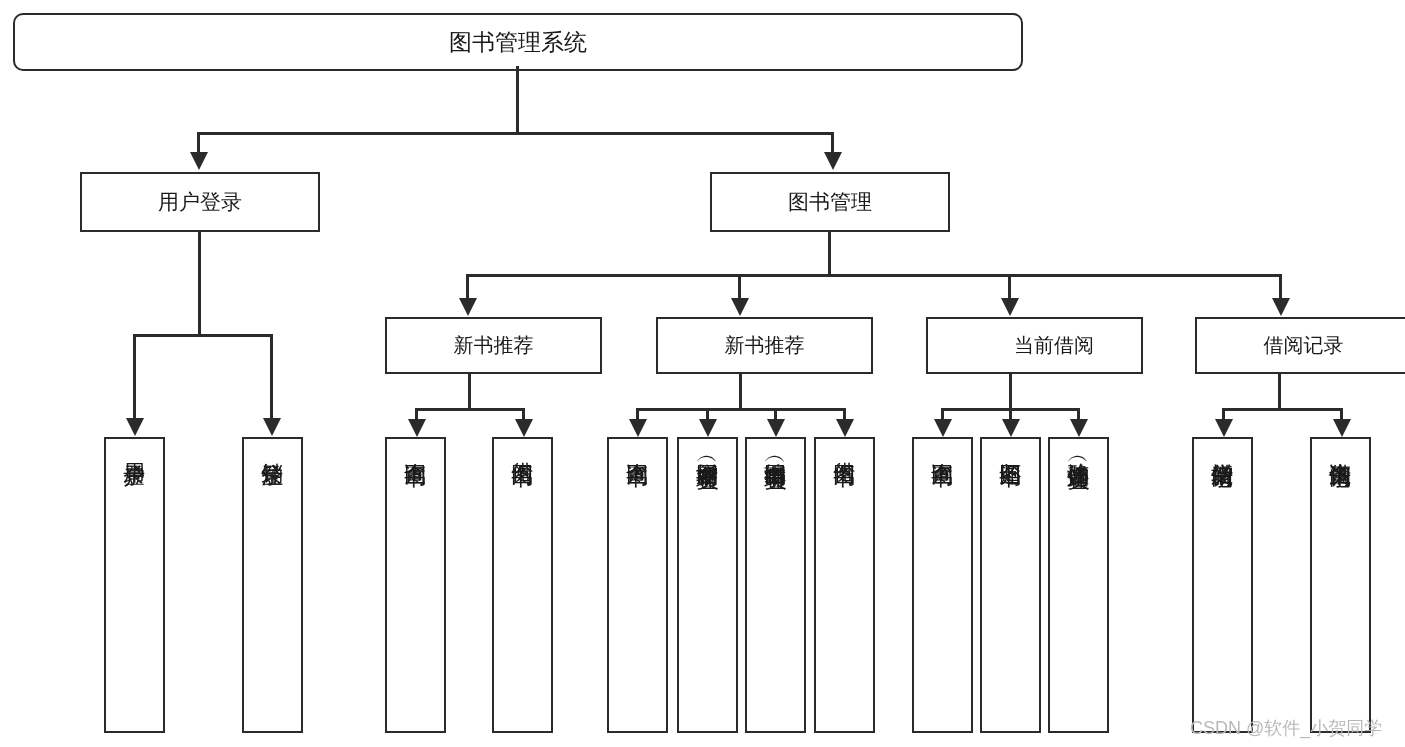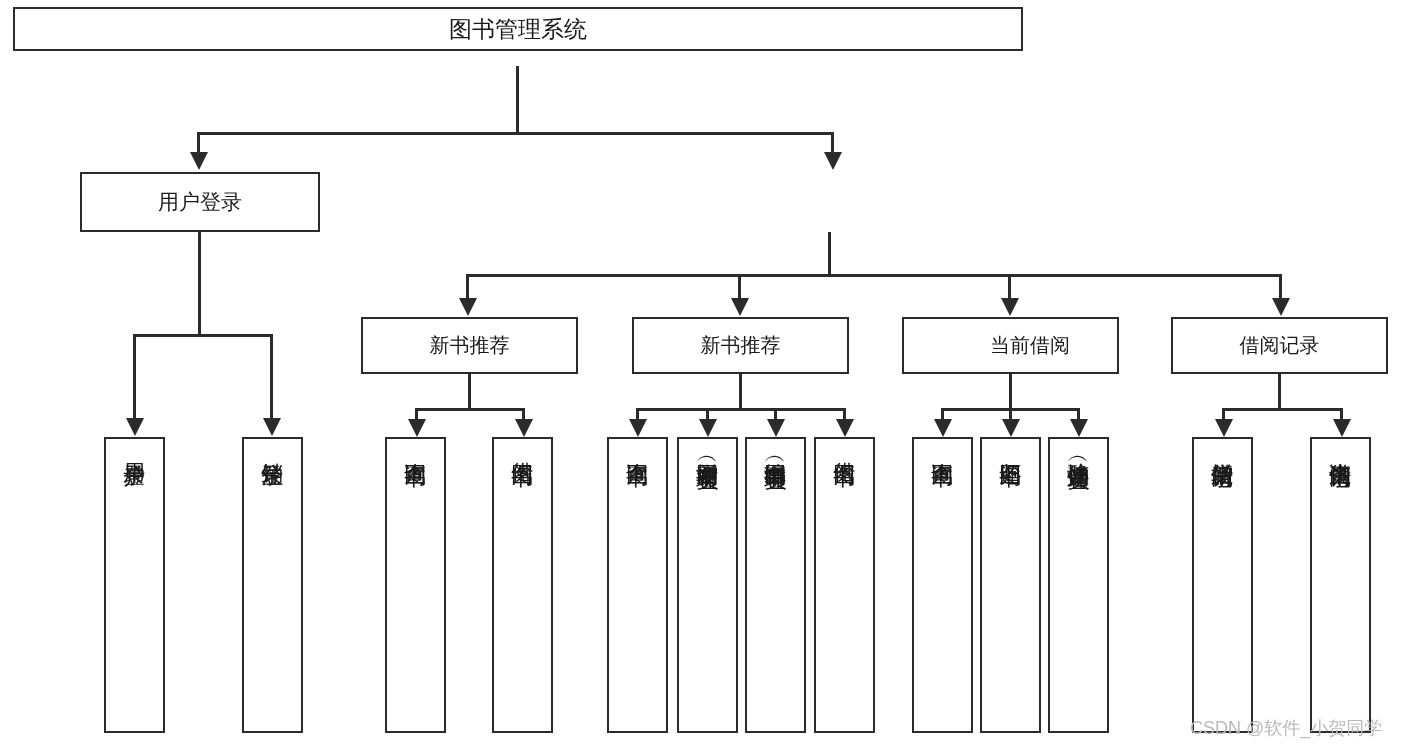--- a/index.html
+++ b/index.html
@@ -38,20 +38,21 @@
   
   .node.root {
     font-size: 23px;
   }
   
   .node.mid {
     font-size: 21px;
   }
   .node.sub {
     font-size: 20px;
+    margin-left: 24px;
   }
   
   .node.leaf {
     align-items: flex-start;
     justify-content: center;
     padding-top: 6px;
   }
   .node.leaf .label {
     writing-mode: vertical-rl;
     text-orientation: upright;
@@ -83,36 +84,39 @@
     font-size: 18px;
     white-space: nowrap;
     pointer-events: none;
   }
 </style>
 </head>
 <body>
 
 <div id="canvas">
 
-  <div class="node root" style="left:13px; top:7px; width:1010px; height:44px;">
+  <div class="node root" style="left:13px; top:13px; width:1010px; height:58px;border-radius:10px;">
     <span class="label">图书管理系统</span>
   </div>
 
   <div class="conn vline" style="left:516px; top:66px; width:3px; height:68px;"></div>
 
   <div class="conn hline" style="left:197px; top:132px; width:637px; height:3px;"></div>
 
   <div class="conn vline" style="left:197px; top:132px; width:3px; height:22px;"></div>
   <div class="arrow" style="left:190px; top:152px;"></div>
 
   <div class="conn vline" style="left:831px; top:132px; width:3px; height:22px;"></div>
   <div class="arrow" style="left:824px; top:152px;"></div>
 
   <div class="node mid" style="left:80px; top:172px; width:240px; height:60px;">
     <span class="label">用户登录</span>
+  </div>
+  <div class="node mid" style="left:710px; top:172px; width:240px; height:60px;">
+    <span class="label">图书管理</span>
   </div>
 
   <div class="conn vline" style="left:198px; top:232px; width:3px; height:104px;"></div>
   <div class="conn hline" style="left:133px; top:334px; width:137px; height:3px;"></div>
   <div class="conn vline" style="left:133px; top:334px; width:3px; height:86px;"></div>
   <div class="arrow" style="left:126px; top:418px;"></div>
   <div class="conn vline" style="left:270px; top:334px; width:3px; height:86px;"></div>
   <div class="arrow" style="left:263px; top:418px;"></div>
 
   <div class="conn vline" style="left:828px; top:232px; width:3px; height:44px;"></div>

